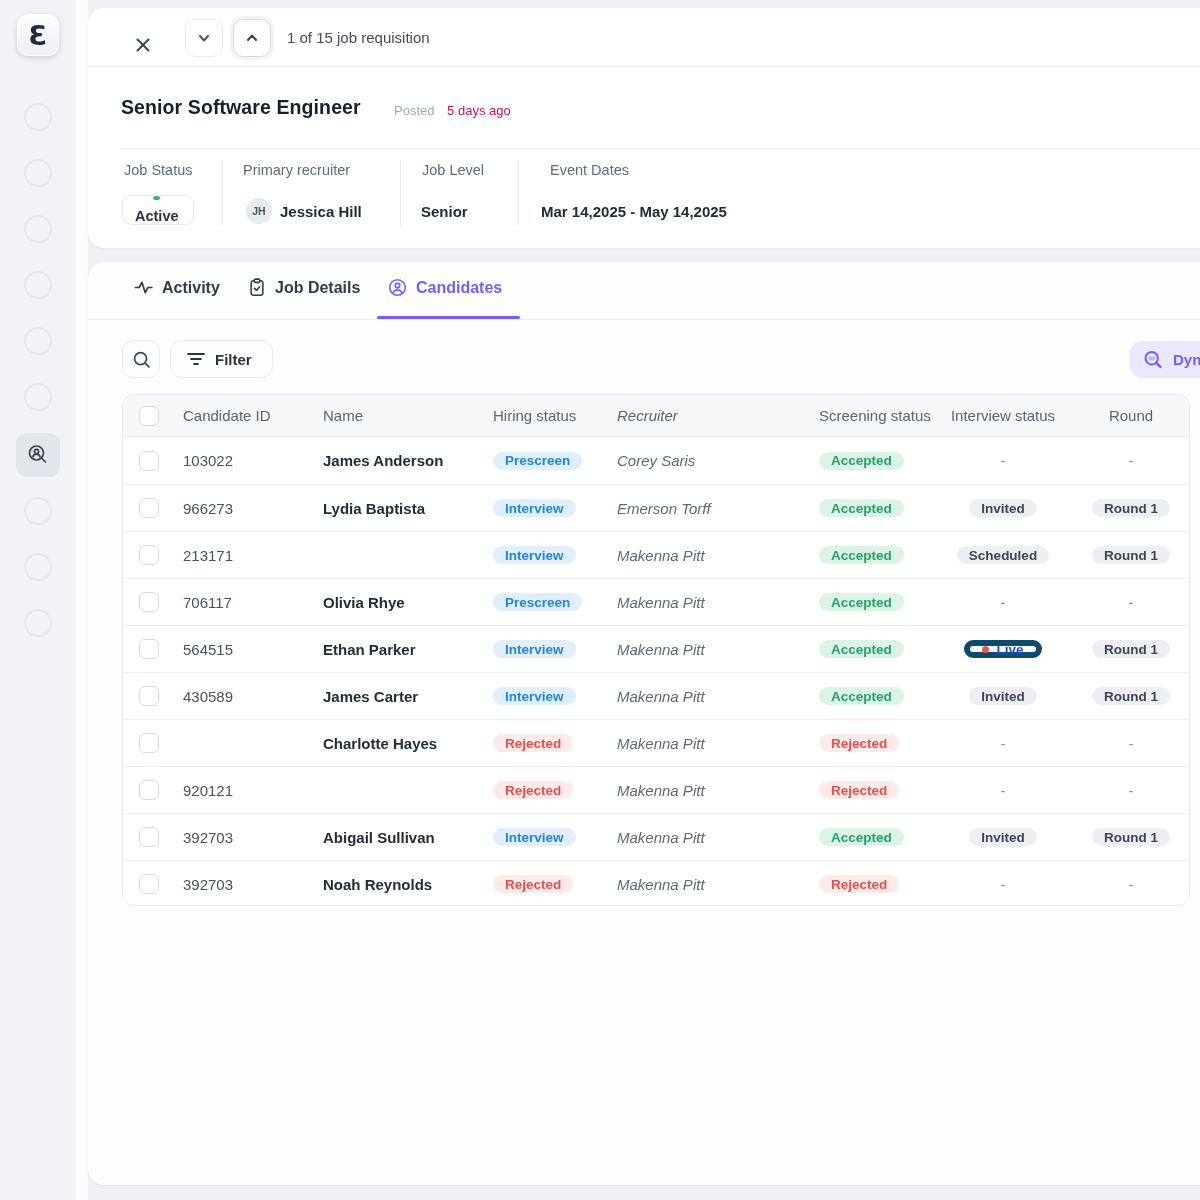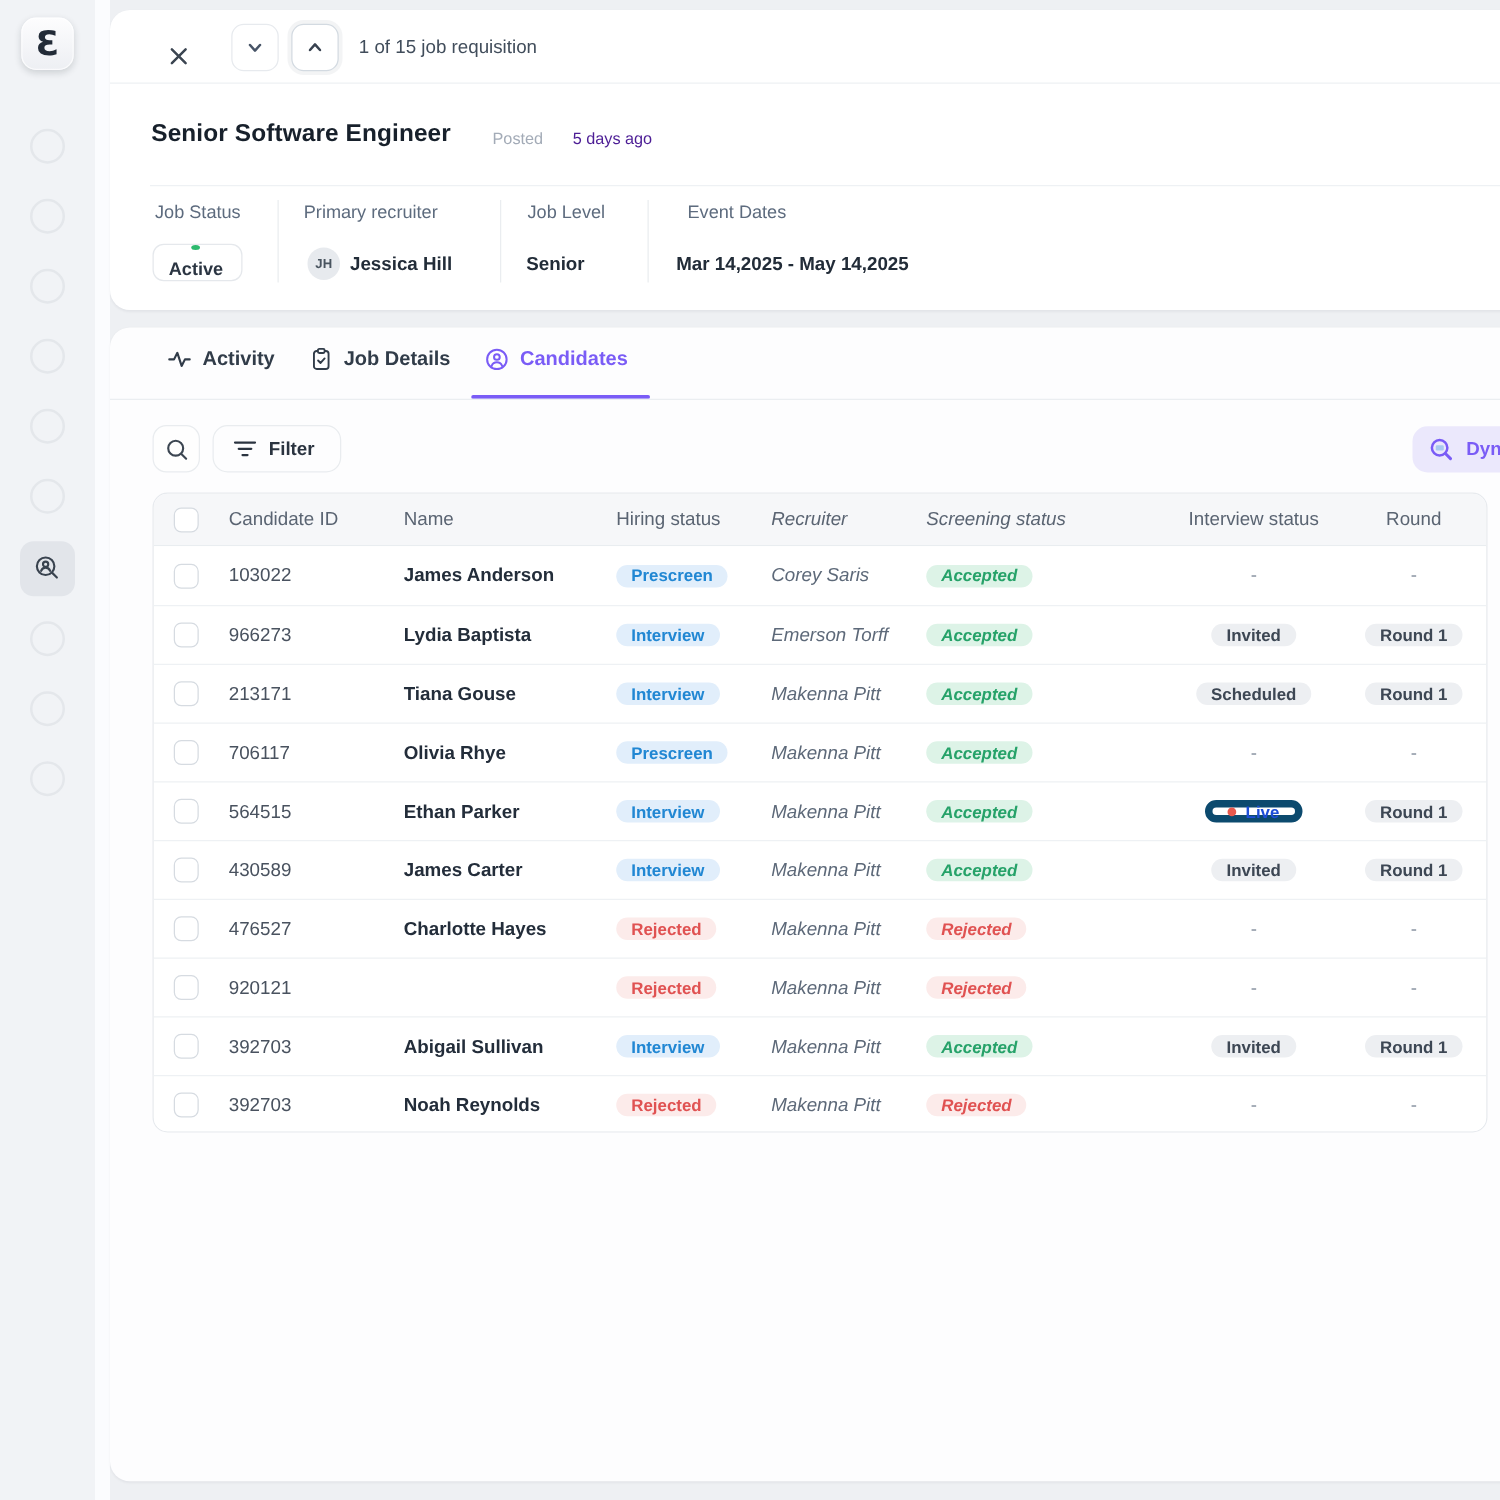--- a/index.html
+++ b/index.html
@@ -39,21 +39,21 @@
     position:absolute; width:38px; height:38px; border-radius:10px; background:#fff;
     border:1px solid #e7eaee; display:flex; align-items:center; justify-content:center; cursor:pointer;
   }
   .sq-btn.ring { border-color:#d3dae1; box-shadow:0 0 0 3px rgba(140,150,160,.10); }
   .topbar-counter { position:absolute; left:199px; top:11px; height:38px; line-height:38px; font-size:15px; color:#414d5b; }
   .topbar-divider { position:absolute; left:0; top:58px; width:100%; height:1px; background:#eef1f4; }
   
   .job-title { position:absolute; left:33px; top:88px; font-size:19.5px; font-weight:700; color:#17202b; letter-spacing:.1px; }
   .posted { position:absolute; left:306px; top:95px; font-size:13px; }
   .posted .p-label { color:#a3abb7; }
-  .posted .p-value { color:#4c1d95; margin-left:20px; }
+  .posted .p-value { color:#be185d; margin-left:9px; }
   .title-divider { position:absolute; left:32px; top:140px; right:0; height:1px; background:#eef1f4; }
   .meta-label { position:absolute; top:154px; font-size:14.5px; color:#5d6b7e; }
   .meta-value { position:absolute; top:188px; font-size:15px; font-weight:700; color:#222c38; height:30px; display:flex; align-items:center; }
   .meta-divider { position:absolute; top:152px; width:1px; height:66px; background:#eaedf0; }
   .status-pill {
     position:absolute; left:34px; top:187px; height:30px; padding:0 14px 0 12px; border-radius:9px;
     background:#fff; border:1px solid #e5e8ec; display:flex; align-items:center; gap:8px;
     font-size:14.5px; font-weight:700; color:#2b3542;flex-direction:column;
   }
   .status-dot { width:7px; height:7px; border-radius:50%; background:#2dba6e; }
@@ -81,21 +81,21 @@
     border:1px solid #e7eaee; border-radius:12px; overflow:hidden; background:#fff; }
   .thead { position:relative; height:42px; background:#f6f7f9; border-bottom:1px solid #e9edf0; }
   .trow { position:relative; height:47px; background:#fff; border-top:1px solid #eef1f4; cursor:pointer; }
   .trow:first-child { border-top:none; }
   .cell { position:absolute; top:0; height:100%; display:flex; align-items:center; }
   .col-check { left:16px; width:34px; }
   .col-id { left:60px; width:130px; }
   .col-name { left:200px; width:160px; }
   .col-hiring { left:364px; width:118px; padding-left:6px; }
   .col-recruiter { left:494px; width:158px;font-style:italic; }
-  .col-screening { left:618px; width:132px;font-style:italic; }
+  .col-screening { left:696px; width:132px; }
   .col-interview { left:760px; width:240px; justify-content:center; }
   .col-round { left:955px; width:106px; justify-content:center; }
   .th { font-size:15px; color:#5a6472; font-weight:400; }
   .td-id { font-size:15px; color:#49525f; }
   .td-name { font-size:15px; font-weight:700; color:#232d3a; }
   .td-recruiter { font-size:15px; color:#5d6979; }
   .checkbox { width:20px; height:20px; border-radius:6px; border:1.5px solid #d6dbe1; background:#fff; cursor:pointer; }
   .pill { display:inline-flex; align-items:center; height:18px; padding:0 12px; border-radius:13px;
           font-size:13.5px; font-weight:700; white-space:nowrap; }
   .pill-blue  { background:#e1eefb; color:#2187d3; }
@@ -311,21 +311,20 @@
     <span class="cell col-round">
             <span class="pill pill-gray">Round 1</span>
           </span>
   </div>
 
   <div class="trow">
     <span class="cell col-check">
             <span class="checkbox"></span>
           </span>
     <span class="cell col-id td-id">213171</span>
-    <span class="cell col-name td-name">Tiana Gouse</span>
     <span class="cell col-hiring">
             <span class="pill pill-blue">Interview</span>
           </span>
     <span class="cell col-recruiter td-recruiter">Makenna Pitt</span>
     <span class="cell col-screening">
             <span class="pill pill-green">Accepted</span>
           </span>
     <span class="cell col-interview">
             <span class="pill pill-gray">Scheduled</span>
           </span>
@@ -394,21 +393,20 @@
           </span>
     <span class="cell col-round">
             <span class="pill pill-gray">Round 1</span>
           </span>
   </div>
 
   <div class="trow">
     <span class="cell col-check">
             <span class="checkbox"></span>
           </span>
-    <span class="cell col-id td-id">476527</span>
     <span class="cell col-name td-name">Charlotte Hayes</span>
     <span class="cell col-hiring">
             <span class="pill pill-red">Rejected</span>
           </span>
     <span class="cell col-recruiter td-recruiter">Makenna Pitt</span>
     <span class="cell col-screening">
             <span class="pill pill-red">Rejected</span>
           </span>
     <span class="cell col-interview">
             <span class="dash">-</span>

